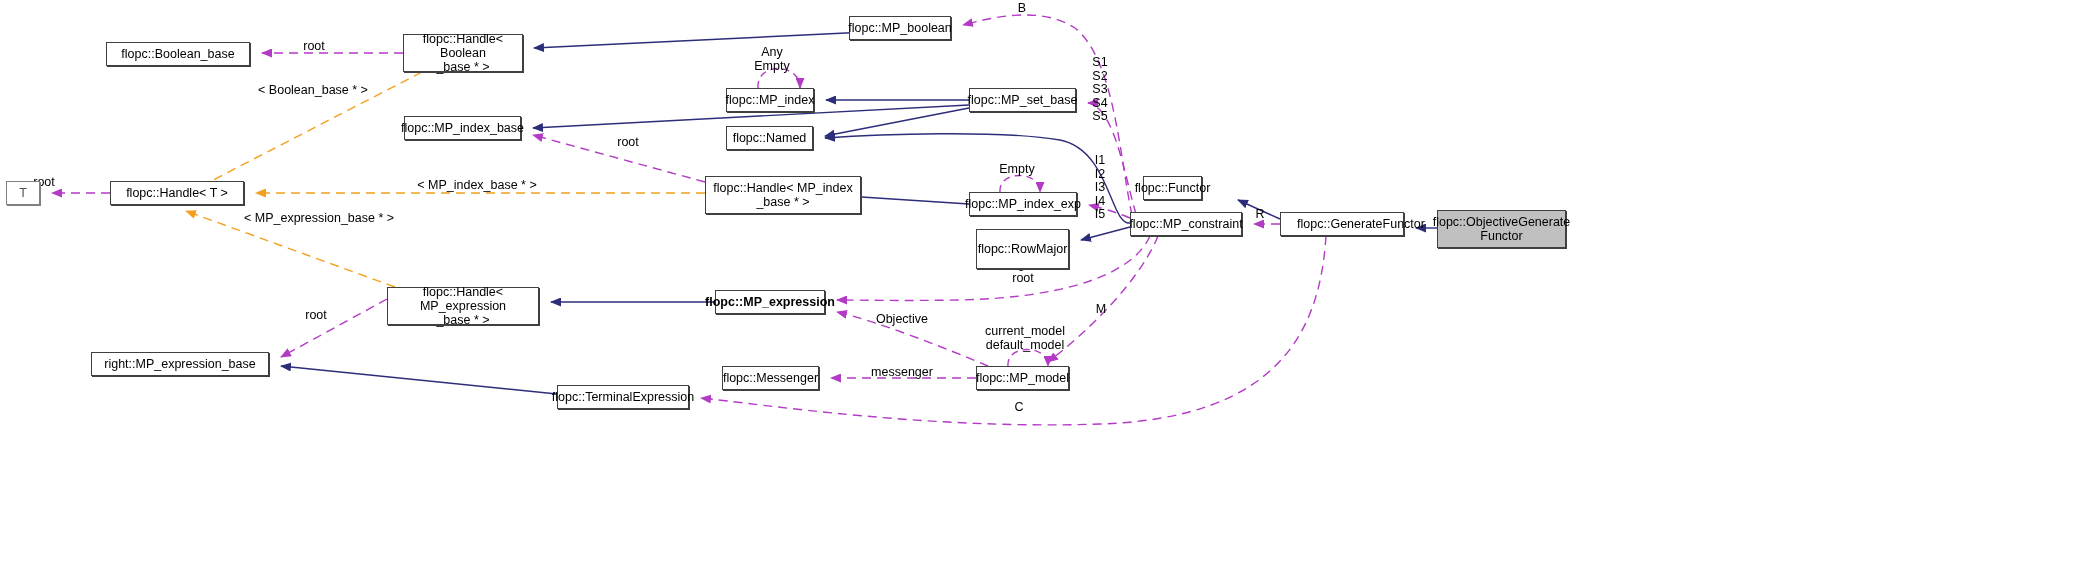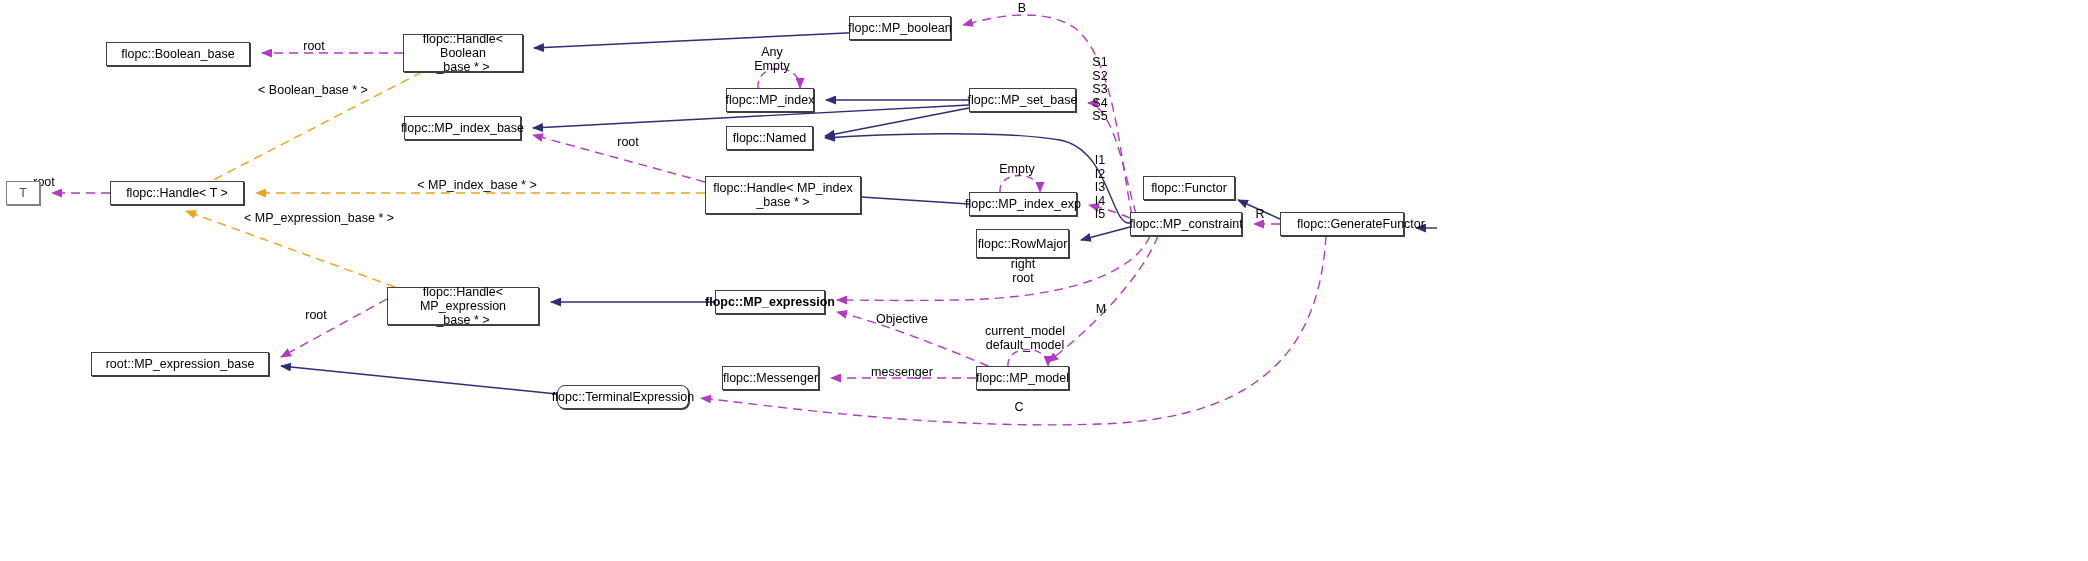--- a/index.html
+++ b/index.html
@@ -119,40 +119,42 @@
 
       <path d="M422,72 L190,192" stroke="#f2a01e" stroke-dasharray="9,6" marker-end="url(#arrOrange)"></path>
       <path d="M705,193 L256,193" stroke="#f2a01e" stroke-dasharray="9,6" marker-end="url(#arrOrange)"></path>
       <path d="M395,287 L186,211" stroke="#f2a01e" stroke-dasharray="9,6" marker-end="url(#arrOrange)"></path>
     </g>
   </svg>
 
   <div class="node plain" style="left:6px;  top:181px; width:34px;  height:24px;">T</div>
   <div class="node" style="left:110px;top:181px; width:134px; height:24px;">flopc::Handle&lt; T &gt;</div>
   <div class="node" style="left:106px;top:42px;  width:144px; height:24px;">flopc::Boolean_base</div>
-  <div class="node" style="left:91px; top:352px; width:178px; height:24px;">root::MP_expression_base</div>
+  <div class="node" style="left:91px; top:352px; width:178px; height:24px;">right::MP_expression_base</div>
   <div class="node" style="left:403px;top:34px;  width:120px; height:38px;">flopc::Handle&lt; Boolean
 _base * &gt;</div>
   <div class="node" style="left:404px;top:116px; width:117px; height:24px;">flopc::MP_index_base</div>
   <div class="node" style="left:705px;top:176px; width:156px; height:38px;">flopc::Handle&lt; MP_index
 _base * &gt;</div>
   <div class="node" style="left:387px;top:287px; width:152px; height:38px;">flopc::Handle&lt; MP_expression
 _base * &gt;</div>
   <div class="node" style="left:849px;top:16px;  width:102px; height:24px;text-align:center;">flopc::MP_boolean</div>
   <div class="node" style="left:726px;top:88px;  width:88px;  height:24px;">flopc::MP_index</div>
   <div class="node" style="left:726px;top:126px; width:87px;  height:24px;">flopc::Named</div>
   <div class="node" style="left:969px;top:88px;  width:107px; height:24px;">flopc::MP_set_base</div>
   <div class="node" style="left:969px;top:192px; width:108px; height:24px;text-align:right;">flopc::MP_index_exp</div>
-  <div class="node" style="left:976px;top:229px; width:93px;  height:29px;">flopc::RowMajor</div>
+  <div class="node" style="left:976px;top:229px; width:93px;  height:40px;">flopc::RowMajor</div>
   <div class="node" style="left:715px;top:290px; width:110px; height:24px;font-weight:bold;">flopc::MP_expression</div>
   <div class="node" style="left:722px;top:366px; width:97px;  height:24px;">flopc::Messenger</div>
-  <div class="node" style="left:557px;top:385px; width:132px; height:24px;border-radius:8px;">flopc::TerminalExpression</div>
-  <div class="node" style="left:1143px;top:176px;width:92px;  height:24px;">flopc::Functor</div>
+  <div class="node" style="left:557px;top:385px; width:132px; height:24px;">flopc::TerminalExpression</div>
+  <div class="node" style="left:1143px;top:176px;width:59px;  height:24px;">flopc::Functor</div>
   <div class="node" style="left:1130px;top:212px;width:112px; height:24px;">flopc::MP_constraint</div>
   <div class="node" style="left:1280px;top:212px;width:124px; height:24px;padding-left:43px;">flopc::GenerateFunctor</div>
+  <div class="node highlight" style="left:1437px;top:210px;width:129px;height:38px;">flopc::ObjectiveGenerate
+Functor</div>
   <div class="node" style="left:976px;top:366px; width:93px;  height:24px;">flopc::MP_model</div>
 
   <div class="edge-label" style="left:294px; top:40px;  width:40px;">root</div>
   <div class="edge-label" style="left:252px; top:84px;  width:122px;">&lt; Boolean_base * &gt;</div>
   <div class="edge-label" style="left:24px;  top:176px; width:40px;">root</div>
   <div class="edge-label" style="left:411px; top:179px; width:132px;">&lt; MP_index_base * &gt;</div>
   <div class="edge-label" style="left:243px; top:212px; width:152px;">&lt; MP_expression_base * &gt;</div>
   <div class="edge-label" style="left:608px; top:136px; width:40px;">root</div>
   <div class="edge-label" style="left:296px; top:309px; width:40px;">root</div>
   <div class="edge-label" style="left:747px; top:46px;  width:50px;">Any

